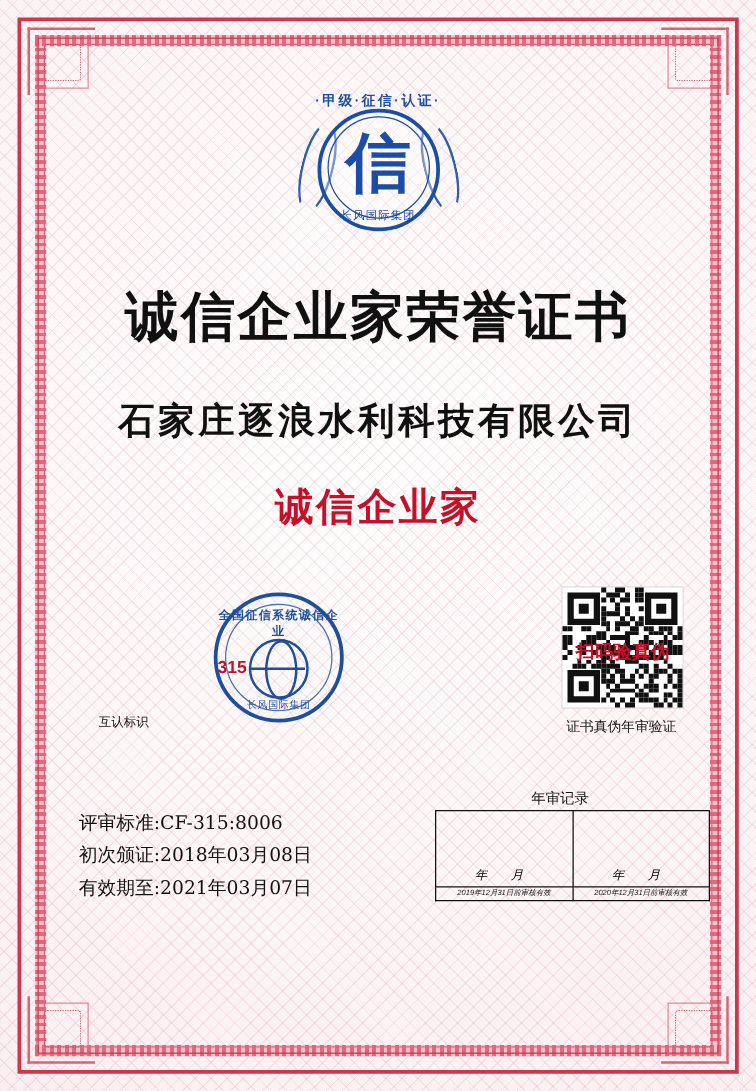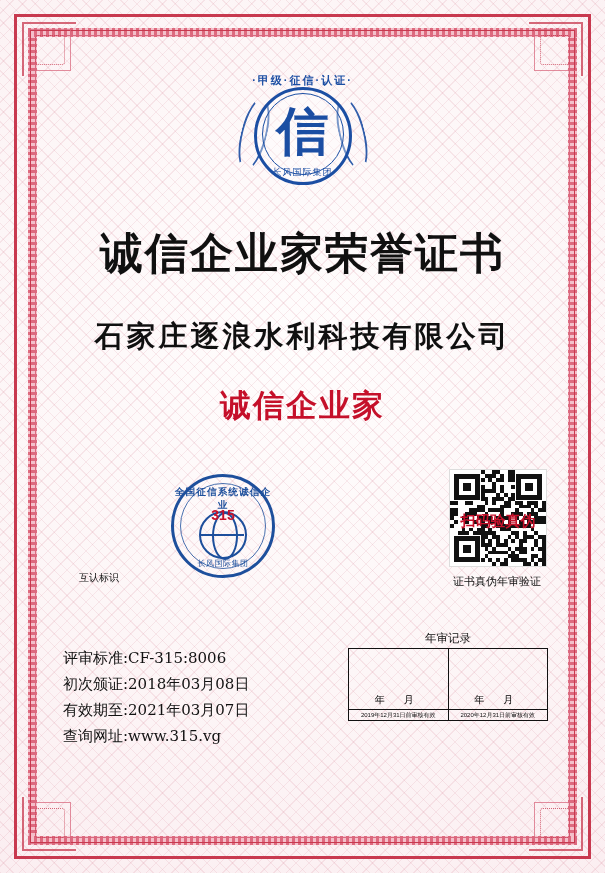--- a/index.html
+++ b/index.html
@@ -176,21 +176,21 @@
   }
   .seal-blue .globe:before{
     content:"";position:absolute;left:50%;top:-1px;margin-left:-11px;
     width:22px;height:44px;border:2px solid #1d4f9c;border-radius:50%;
   }
   .seal-blue .globe:after{
     content:"";position:absolute;left:-1px;top:50%;margin-top:-1px;
     width:44px;height:0;border-top:2px solid #1d4f9c;
   }
   .seal-blue .num{
-    position:absolute;left:0;right:0;top:30px;text-align:center;
+    position:absolute;left:0;right:0;top:48px;text-align:left;
     font-size:14px;font-weight:bold;color:#c5102a;
   }
   .seal-red .star{
     position:absolute;left:50%;top:26px;transform:translateX(-50%);
     color:#c5102a;font-size:17px;line-height:17px;
   }
 
   
   .qr-wrap{position:absolute;right:24px;top:0;width:96px;}
   .qr{
@@ -218,22 +218,23 @@
   .info div{white-space:nowrap;}
 
   
   .record{
     position:absolute;right:22px;top:596px;width:200px;
   }
   .record-title{
     text-align:center;font-size:11.5px;color:#111;margin-bottom:2px;font-family:Liberation Mono, monospace;
   }
   table.rec{
-    border-collapse:collapse;width:200px;
+    border-collapse:collapse;width:220px;
     table-layout:fixed;
+    font-style:italic;
   }
   table.rec td{
     border:1px solid #111;height:58px;vertical-align:bottom;
     text-align:center;font-size:10px;padding:0 0 2px 0;
   }
   table.rec td.foot{
     height:auto;font-size:6px;padding:1px 0;line-height:8px;color:#111;
   }
   .yearmonth{font-size:10px;letter-spacing:8px;}
 </style>
@@ -528,21 +529,20 @@
         <div class="qr-overlay">扫码验真伪</div>
       </div>
       <div class="qr-label">证书真伪年审验证</div>
 
     </div>
 
     <div class="info">
       <div>评审标准:CF-315:8006</div>
       <div>初次颁证:2018年03月08日</div>
       <div>有效期至:2021年03月07日</div>
-      <div>查询网址:www.315.vg</div>
     </div>
 
     <div class="record">
       <div class="record-title">年审记录</div>
       <table class="rec">
         <tbody>
             <tr>
           <td>
             <span class="yearmonth">年  月</span>
           </td>

